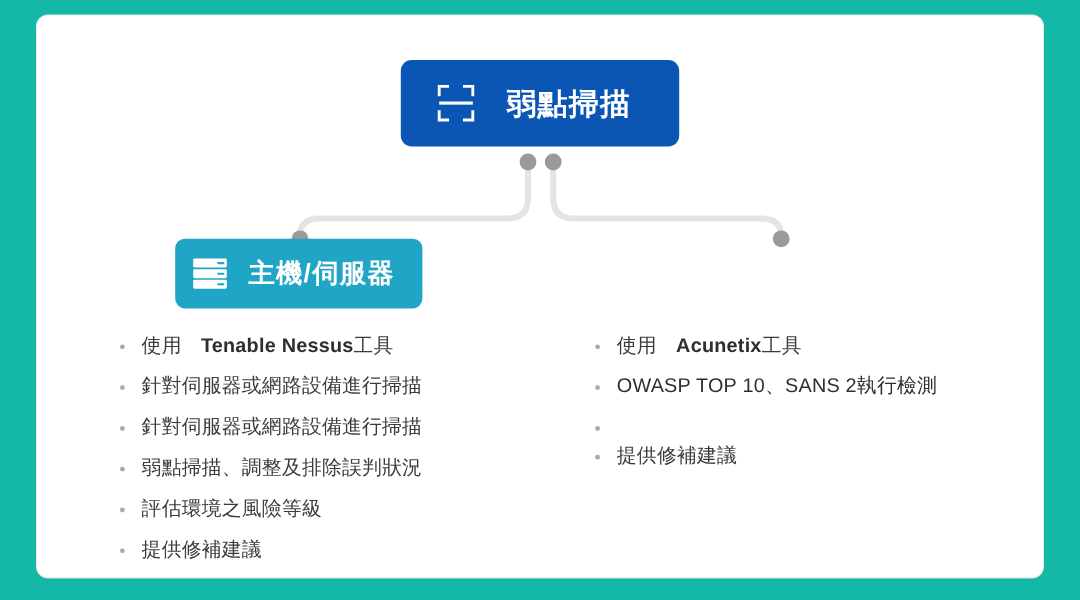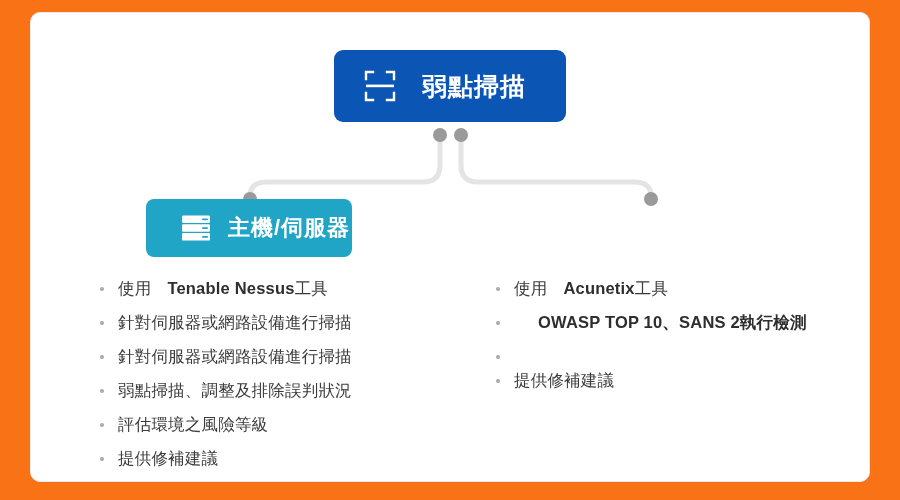--- a/index.html
+++ b/index.html
@@ -10,21 +10,21 @@
   body {
     width: 900px;
     height: 500px;
     font-family: "Liberation Sans", "DejaVu Sans", sans-serif;
     overflow: hidden;
   }
   #stage {
     position: relative;
     width: 900px;
     height: 500px;
-    background: #f97316;
+    background: #14b8a6;
   }
 
   
   .card {
     position: absolute;
     left: 30px;
     top: 12px;
     width: 840px;
     height: 470px;
     background: #ffffff;
@@ -70,21 +70,21 @@
   .node-root .node-label {
     font-size: 25px;
     font-weight: 700;
     margin-left: 22px;
   }
 
   .node-child {
     height: 58px;
     background: #21a5c6;
     border-radius: 8px;
-    padding-left: 34px;
+    padding-left: 13px;
   }
   .node-child .node-label {
     font-size: 22px;
     font-weight: 700;
     margin-left: 16px;
   }
   .node-host { left: 146px; top: 199px; width: 206px; }
   .node-web  { left: 541px; top: 199px; width: 218px; }
 
   
@@ -111,21 +111,21 @@
     background: #a9a9a9;
     margin-top: 11px;
     margin-right: 14px;
   }
   .bullet-text {
     font-size: 16.5px;
     line-height: 25px;
     color: #3b3b3b;
     letter-spacing: 0.2px;
   }
-  .bullet-text.bold { font-weight: 700; color: #2e2e2e; margin-left: 24px; }
+  .bullet-text.bold { font-weight: 400; color: #2e2e2e; }
   .bullet-text b { font-weight: 700; color: #2e2e2e; margin-left: 16px; }
 </style>
 </head>
 <body>
 
 <div id="stage">
 
   <div class="card"></div>
 
   <svg class="connectors" viewBox="0 0 900 500" width="900" height="500">

